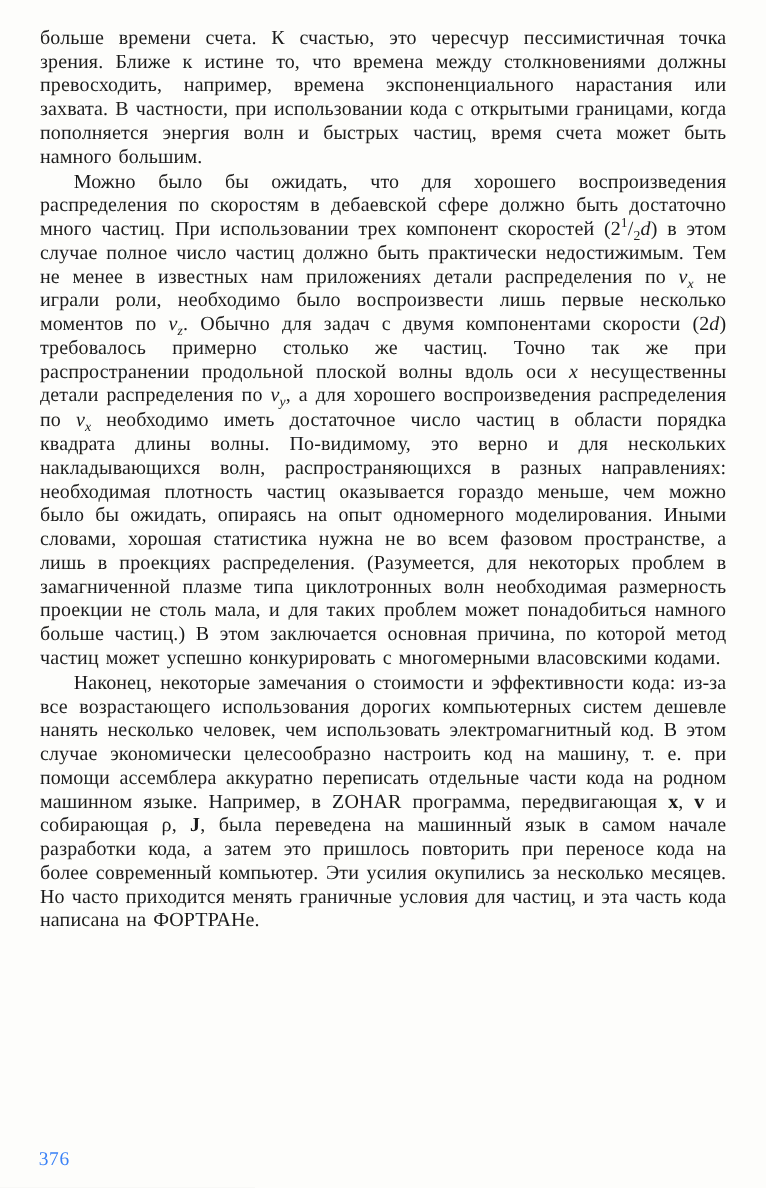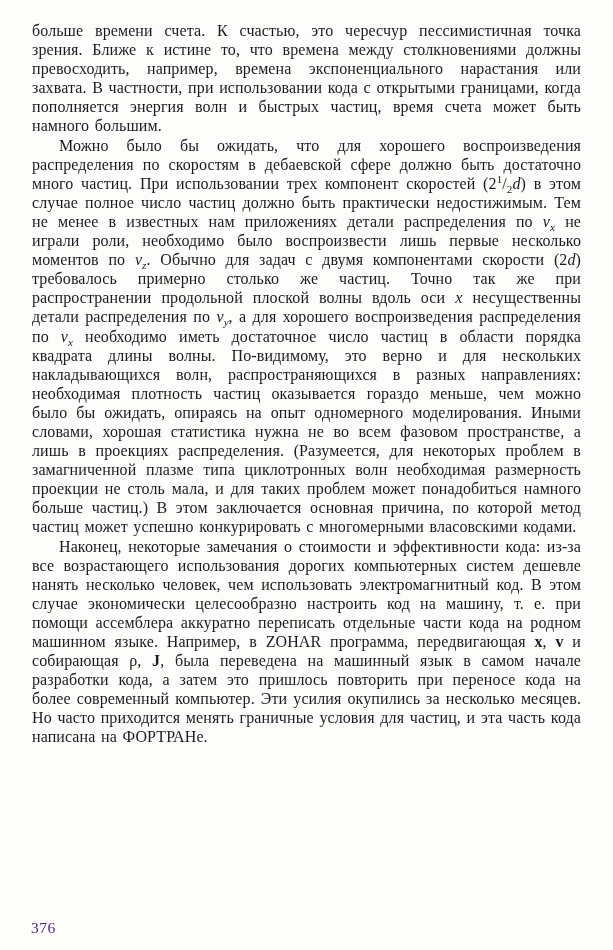--- a/index.html
+++ b/index.html
@@ -40,21 +40,21 @@
   }
   .page-text sup {
     font-size: 11px;
     line-height: 0;
   }
   .page-number {
     position: absolute;
     left: 31px;
     bottom: 13px;
     font-size: 15.5px;
-    color: #4c1d95;
+    color: #3b82f6;
     letter-spacing: 0.5px;
   }
 </style>
 </head>
 <body>
 
 <div class="book-page">
   <div class="page-text">
     <p>больше времени счета. К счастью, это чересчур пессимистичная точка зрения. Ближе к истине то, что времена между столкновениями должны превосходить, например, времена экспоненциального нарастания или захвата. В частности, при использовании кода с открытыми границами, когда пополняется энергия волн и быстрых частиц, время счета может быть намного большим.</p>
     <p class="indent">Можно было бы ожидать, что для хорошего воспроизведения распределения по скоростям в дебаевской сфере должно быть достаточно много частиц. При использовании трех компонент скоростей (2<sup>1</sup>/<sub>2</sub><i>d</i>) в этом случае полное число частиц должно быть практически недостижимым. Тем не менее в известных нам приложениях детали распределения по <i>v<sub>x</sub></i> не играли роли, необходимо было воспроизвести лишь первые несколько моментов по <i>v<sub>z</sub></i>. Обычно для задач с двумя компонентами скорости (2<i>d</i>) требовалось примерно столько же частиц. Точно так же при распространении продольной плоской волны вдоль оси <i>x</i> несущественны детали распределения по <i>v<sub>y</sub></i>, а для хорошего воспроизведения распределения по <i>v<sub>x</sub></i> необходимо иметь достаточное число частиц в области порядка квадрата длины волны. По-видимому, это верно и для нескольких накладывающихся волн, распространяющихся в разных направлениях: необходимая плотность частиц оказывается гораздо меньше, чем можно было бы ожидать, опираясь на опыт одномерного моделирования. Иными словами, хорошая статистика нужна не во всем фазовом пространстве, а лишь в проекциях распределения. (Разумеется, для некоторых проблем в замагниченной плазме типа циклотронных волн необходимая размерность проекции не столь мала, и для таких проблем может понадобиться намного больше частиц.) В этом заключается основная причина, по которой метод частиц может успешно конкурировать с многомерными власовскими кодами.</p>

